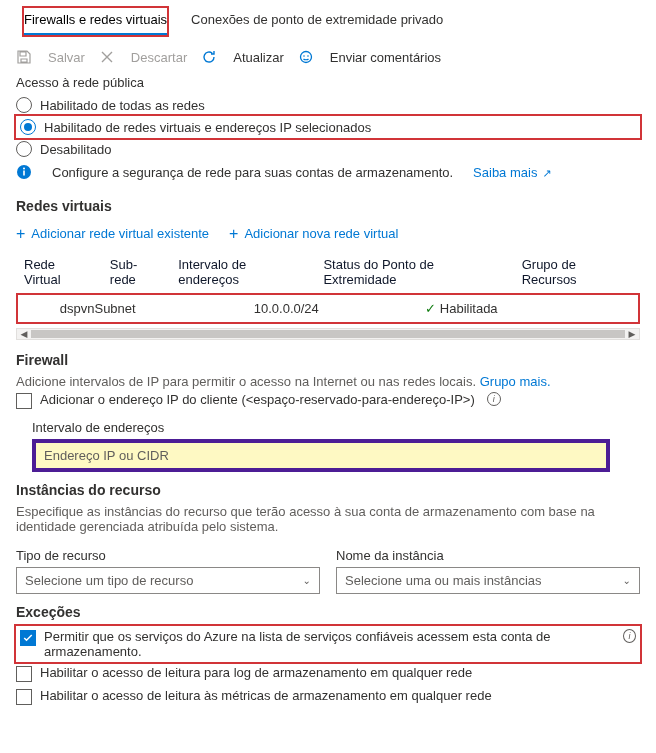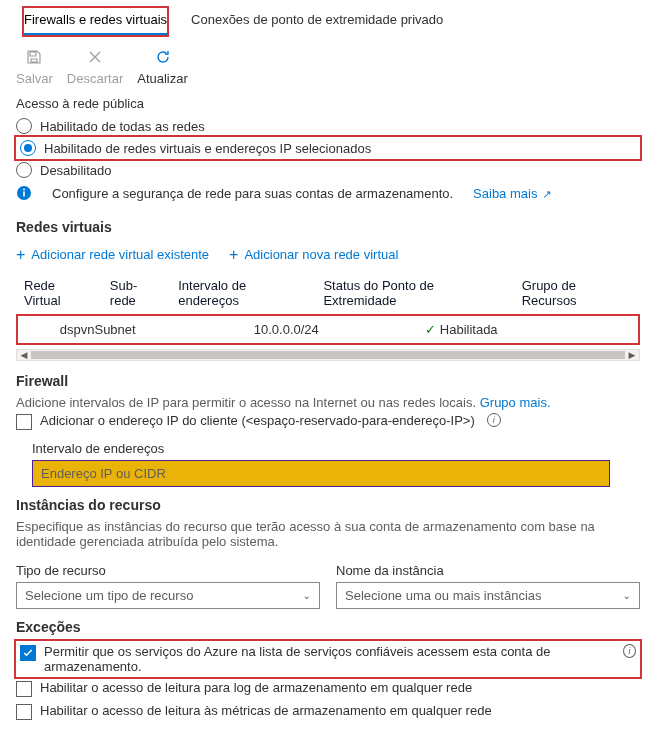--- a/index.html
+++ b/index.html
@@ -10,21 +10,21 @@
     font-size: 13px;
     color: #323130;
     background: #fff;
     width: 656px;
   }
   .tabs { display:flex; gap:24px; border-bottom:none; margin-bottom:8px;padding-left:8px; }
   .tab { padding:4px 0 6px 0; cursor:pointer; color:#323130; }
   .tab.active { color:#000; border-bottom:2px solid #0078d4; }
   .hl-red { outline:2px solid #d13438; outline-offset:0; }
   .toolbar { display:flex; align-items:center; gap:14px; padding:6px 0 10px 0; }
-  .tb-btn { display:flex; align-items:center; gap:6px; color:#605e5c; cursor:pointer;flex-direction:column; }
+  .tb-btn { display:flex; align-items:center; gap:16px; color:#605e5c; cursor:pointer; }
   .tb-btn.disabled { color:#a19f9d; }
   .tb-btn.blue { color:#0078d4;align-items:center; }
   .icon { width:16px; height:16px; display:inline-block; flex:0 0 16px; }
   .section-title { font-weight:600; margin:10px 0 6px 0; font-size:14px; }
   .radio-row { display:flex; align-items:center; gap:8px; padding:3px 0; }
   .radio { width:16px; height:16px; border:1px solid #605e5c; border-radius:50%; display:inline-flex; align-items:center; justify-content:center; }
   .radio.selected { border-color:#0078d4; }
   .radio.selected::after { content:""; width:8px; height:8px; background:#0078d4; border-radius:50%; }
   .info-row { display:flex; align-items:center; gap:20px; padding:4px 0 8px 0; }
   .info-icon { width:16px;height:16px;flex:0 0 16px;}
@@ -43,21 +43,21 @@
   .scrollbar .arrow.left{left:0;} .scrollbar .arrow.right{right:0;}
   .muted { color:#605e5c; }
   .check-row { display:flex; align-items:flex-start; gap:8px; padding:3px 0; }
   .checkbox { width:16px; height:16px; border:1px solid #605e5c; display:inline-flex; align-items:center; justify-content:center; flex:0 0 16px; margin-top:1px;}
   .checkbox.checked { background:#0078d4; border-color:#0078d4; }
   .checkbox.checked svg path{stroke:#fff;}
   .cols { display:flex; gap:16px; margin-top:6px;}
   .col { flex:1; }
   .label-small { font-weight:400; color:#323130; margin:8px 0 4px 0; display:block; padding-left:16px;}
   .label-small.nopad { padding-left:0;}
-  .input { width:95%; padding:5px 8px; border:1px solid #4c1d95; font-size:13px; background:#eab308;}
+  .input { width:95%; padding:5px 8px; border:4px solid #4c1d95; font-size:13px; background:#fef9c3;}
   .input::placeholder{color:#605e5c;}
   .select { width:100%; padding:5px 8px; border:1px solid #8a8886; font-size:13px; background:#fff; display:flex; justify-content:space-between; align-items:center; cursor:pointer;}
   .select .ph { color:#605e5c; }
   .chev-down { font-size:10px; color:#605e5c;}
   .q-icon { width:14px;height:14px;border:1px solid #605e5c;border-radius:50%;display:inline-flex;align-items:center;justify-content:center;font-size:9px;color:#605e5c;margin-left:4px; font-style:italic;}
   .ext-icon{font-size:11px;margin-left:2px;}
   .status-check{color:#107c10;margin-right:4px;}
   h4{margin:14px 0 4px 0;}
 </style>
 </head>
@@ -85,20 +85,31 @@
     </span>
     <span>Descartar</span>
   </div>
   <div class="tb-btn blue">
     <span class="icon">
       <svg viewBox="0 0 16 16">
           <path d="M13 8a5 5 0 1 1-1.8-3.8M13 2v3h-3" fill="none" stroke="#0078d4" stroke-width="1.4"></path>
         </svg>
     </span>
     <span style="color:#323130;">Atualizar</span>
+  </div>
+  <div class="tb-btn blue">
+    <span class="icon">
+      <svg viewBox="0 0 16 16">
+          <circle cx="8" cy="8" r="5.5" fill="none" stroke="#0078d4" stroke-width="1.3"></circle>
+          <circle cx="6" cy="7" r="0.8" fill="#0078d4"></circle>
+          <circle cx="10" cy="7" r="0.8" fill="#0078d4"></circle>
+          <path d="M5.5 10c1 1 4 1 5 0" fill="none" stroke="#0078d4" stroke-width="1.2"></path>
+        </svg>
+    </span>
+    <span style="color:#323130;">Enviar comentários</span>
   </div>
 </div>
 
 <div>
   <div style="margin-bottom:4px;">Acesso à rede pública</div>
   <div class="radio-row">
     <span class="radio"></span>
     <span>Habilitado de todas as redes</span>
   </div>
   <div class="radio-row hl-red" style="padding:3px 4px;">

